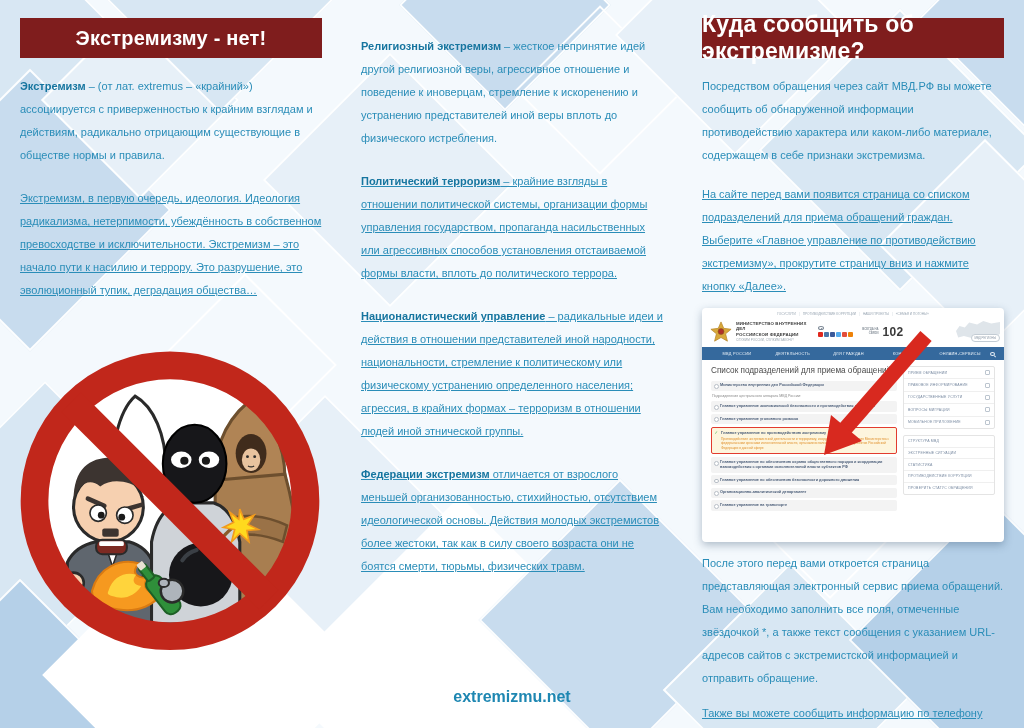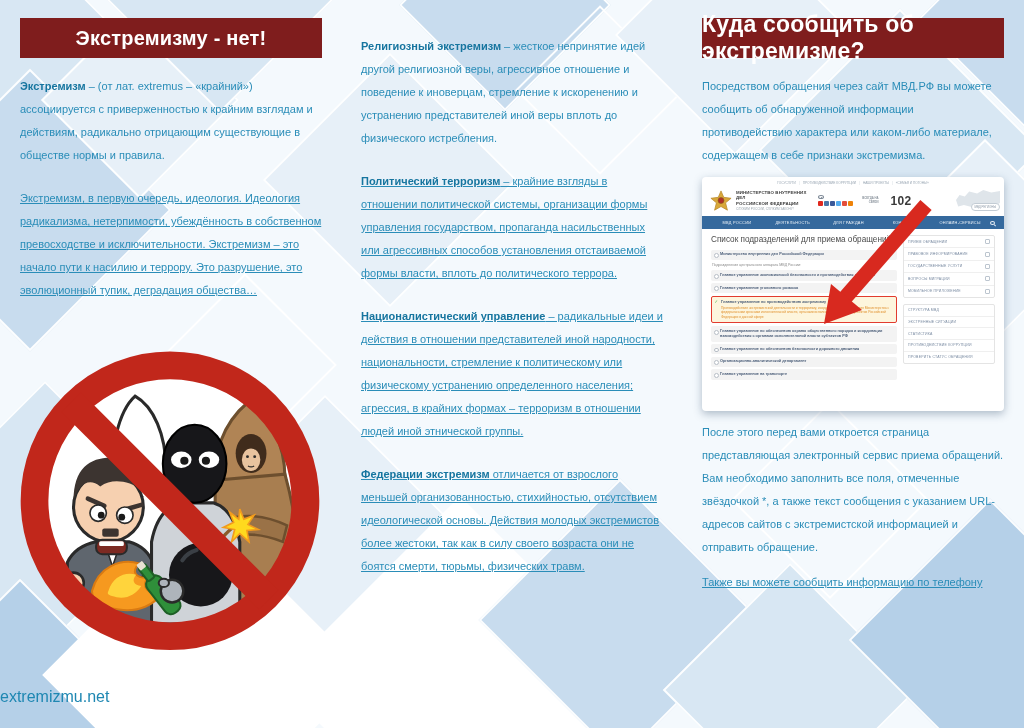--- a/index.html
+++ b/index.html
@@ -21,40 +21,40 @@
   .col-3 .hbar{ font-size:23px;align-items:center; }
   .para { margin-top:17px; font-size:11px; line-height:23px; color:#2a8db8; }
   .para + .para { margin-top:20px;text-decoration:underline; }
   .lead { font-weight:bold; color:#16759f; }
   .mid-para { margin-top:13px; }
 
   
   .no-sign { position:absolute; left:14px; top:344px; width:312px; height:330px; }
 
   
-  .footer-url { position:absolute; left:0; right:0; top:688px; text-align:left;
-                font-size:16px; font-weight:normal; color:#1e87b2; }
+  .footer-url { position:absolute; left:0; right:0; top:688px; text-align:center;
+                font-size:16px; font-weight:bold; color:#1e87b2; }
 
   
   .mvd-card { position:relative; margin-top:10px; width:302px; height:234px; background:#ffffff;
               border-radius:4px; box-shadow:0 3px 9px rgba(40,70,100,.35); overflow:hidden; }
   .mvd-top { height:9px; display:flex; align-items:center; justify-content:center; gap:3px;
              font-size:3.2px; color:#98a5b2; padding-top:3px; }
   .mvd-top .sep{ color:#c8d0d8; }
   .mvd-head { display:flex; align-items:center; padding:1px 6px 2px 8px; height:30px; position:relative; }
   .mvd-logo { width:22px; height:22px; flex:0 0 22px; }
   .mvd-name { margin-left:4px; width:78px; }
   .mvd-name .n1{ font-size:4.4px; font-weight:bold; color:#3a3a3a; line-height:1.25; letter-spacing:.1px;}
   .mvd-name .tg{ font-size:3.1px; color:#9aa5ae; margin-top:1px; }
   .mvd-mid { display:flex; flex-direction:column; gap:2px; margin-left:4px; }
   .socials { display:flex; gap:1.5px; }
   .soc { width:4.5px; height:4.5px; border-radius:1px; }
   .eye { width:6px; height:4px; border:0.7px solid #7b8794; border-radius:50%; position:relative; margin-right:2px;}
   .eye::after{ content:""; position:absolute; left:1.9px; top:0.8px; width:1.6px; height:1.6px; background:#7b8794; border-radius:50%;}
-  .mvd-phone-wrap{ display:flex; align-items:center; gap:12px; margin-left:6px;}
+  .mvd-phone-wrap{ display:flex; align-items:center; gap:4px; margin-left:6px;}
   .always{ font-size:2.8px; color:#8a939c; width:20px; text-align:right; line-height:1.25; font-weight:bold;}
   .phone{ font-size:12px; font-weight:bold; color:#3a3a3a; letter-spacing:.3px;}
   .mvd-map{ position:absolute; right:4px; top:3px; width:44px; height:20px; background:#dfe5ea;
             clip-path:polygon(0 55%,8% 30%,20% 38%,30% 12%,48% 22%,62% 5%,80% 18%,100% 10%,100% 70%,85% 88%,60% 75%,40% 92%,18% 80%,5% 88%); }
   .mvd-regions{ position:absolute; right:4px; top:17px; font-size:2.9px; color:#8a97a5;
                 border:0.6px solid #c3ccd4; border-radius:4px; padding:1px 3px; background:#fff;}
   .mvd-nav { height:13px; background:#35699d; display:flex; align-items:center; padding:0 9px; gap:4px; }
   .mvd-nav span { font-size:3.9px; color:#eaf1f8; letter-spacing:.25px; flex:1; text-align:center; white-space:nowrap;}
   .mvd-nav .mag { flex:0 0 5px; width:4px; height:4px; border:0.8px solid #eaf1f8; border-radius:50%; position:relative;}
   .mvd-nav .mag::after{ content:""; position:absolute; left:3px; top:3.1px; width:2.2px; height:0.8px; background:#eaf1f8; transform:rotate(45deg);}
@@ -189,20 +189,21 @@
     <div class="para mid-para"><span class="lead">Политический терроризм</span><span> – крайние взгляды в отношении политической системы, организации формы управления государством, пропаганда насильственных или агрессивных способов установления отстаиваемой формы власти, вплоть до политического террора.</span></div>
     <div class="para mid-para"><span class="lead">Националистический управление</span><span> – радикальные идеи и действия в отношении представителей иной народности, национальности, стремление к политическому или физическому устранению определенного населения; агрессия, в крайних формах – терроризм в отношении людей иной этнической группы.</span></div>
     <div class="para mid-para"><span class="lead">Федерации экстремизм</span><span> отличается от взрослого меньшей организованностью, стихийностью, отсутствием идеологической основы. Действия молодых экстремистов более жестоки, так как в силу своего возраста они не боятся смерти, тюрьмы, физических травм.</span></div>
   </div>
 
   <div class="col col-3">
     <div class="hbar">
       <span>Куда сообщить об экстремизме?</span>
     </div>
     <div class="para">Посредством обращения через сайт МВД.РФ вы можете сообщить об обнаруженной информации противодействию характера или каком-либо материале, содержащем в себе признаки экстремизма.</div>
+    <div class="para" style="margin-top:16px;">На сайте перед вами появится страница со списком подразделений для приема обращений граждан. Выберите «Главное управление по противодействию экстремизму», прокрутите страницу вниз и нажмите кнопку «Далее».</div>
 
     <div class="mvd-card">
       <div class="mvd-top">
         <span>ГОСУСЛУГИ</span>
           <span class="sep">|</span>
         <span>ПРОТИВОДЕЙСТВИЕ КОРРУПЦИИ</span>
           <span class="sep">|</span>
         <span>НАШИ ПРОЕКТЫ</span>
           <span class="sep">|</span>
         <span>«СЕМЬЯ И ПОГОНЫ»</span>

